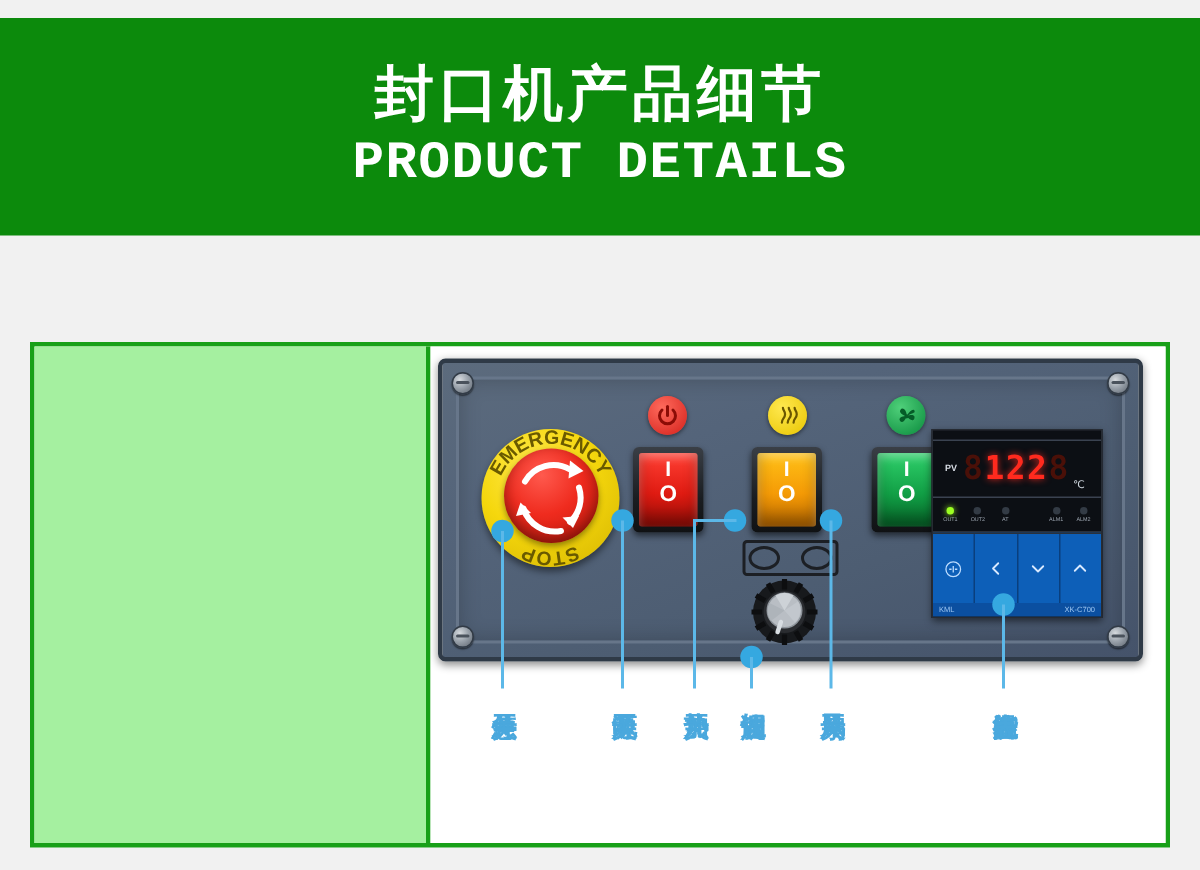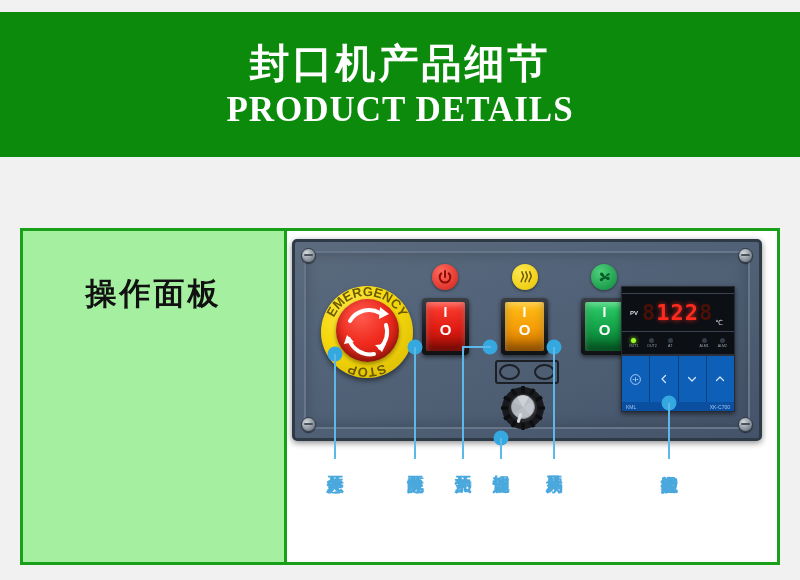--- a/index.html
+++ b/index.html
@@ -18,21 +18,21 @@
     display:flex;flex-direction:column;align-items:center;justify-content:center;
   }
   #header-cn{
     color:#ffffff;font-size:40px;font-weight:bold;
     letter-spacing:3px;line-height:1.05;
     font-family:"DejaVu Sans","Liberation Sans",sans-serif;
   }
   #header-en{
     color:#ffffff;font-size:35px;font-weight:bold;
     letter-spacing:1px;margin-top:8px;line-height:1;
-    font-family:Liberation Serif, serif;
+    font-family:Liberation Mono, monospace;
   }
 
   
   #content-card{
     position:absolute;left:20px;top:228px;width:760px;height:337px;
     border:3px solid #18a018;
     box-sizing:border-box;
     background:#ffffff;
     display:flex;
   }
@@ -242,21 +242,20 @@
 <body>
 
 <div id="header-banner">
   <div id="header-cn">封口机产品细节</div>
   <div id="header-en">PRODUCT DETAILS</div>
 </div>
 
 <div id="content-card">
 
   <div id="info-panel">
-    <div id="info-title">操作面板</div>
   </div>
 
   <div id="panel-photo-area">
 
     <div id="control-panel">
       <div id="panel-inner-bevel"></div>
       <div class="panel-screw screw-tl"></div>
       <div class="panel-screw screw-tr"></div>
       <div class="panel-screw screw-bl"></div>
       <div class="panel-screw screw-br"></div>

